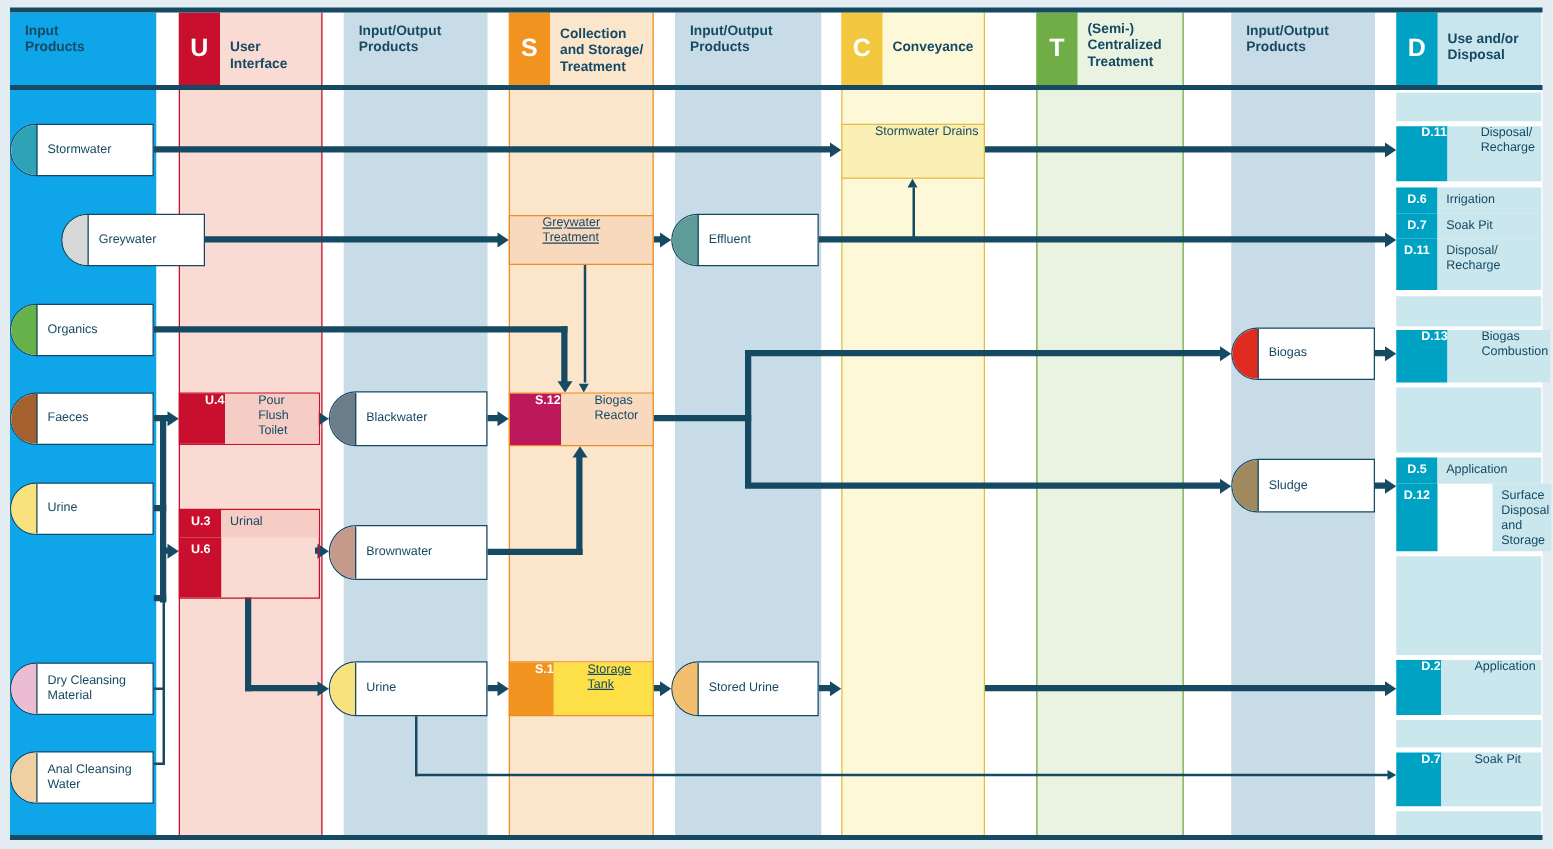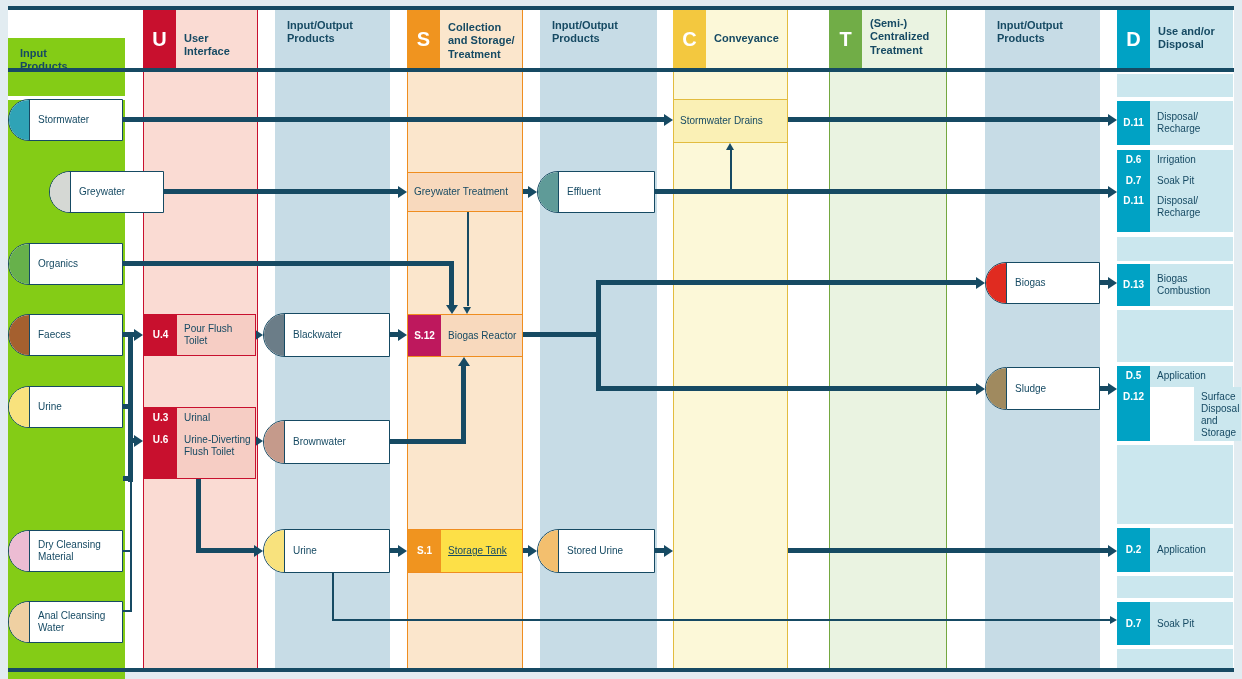--- a/index.html
+++ b/index.html
@@ -2,21 +2,21 @@
 <html><head>
 <meta charset="utf-8">
 <style>
   *{margin:0;padding:0;box-sizing:border-box;}
   html,body{background:#e2ecf1;}
   body{font-family:"Liberation Sans",sans-serif;color:#164a63;}
   #stage{position:relative;width:1242px;height:679px;background:#e2ecf1;overflow:hidden;}
   .inner{position:absolute;left:8px;top:10px;width:1226px;height:658px;background:#ffffff;}
   .rule{position:absolute;left:8px;width:1226px;height:4px;background:#164a63;}
   .band{position:absolute;top:72px;height:596px;}
-  .b-input{background:#84cc16;margin-top:28px;}
+  .b-input{background:#0ea5e9;}
   .b-blue{background:#c7dce6;}
   .b-pink{background:#fadbd3;border-left:1px solid #c8102e;border-right:1px solid #c8102e;}
   .b-orange{background:#fbe6cc;border-left:1px solid #ef8d1f;border-right:1px solid #ef8d1f;}
   .b-yellow{background:#fcf8d8;border-left:1px solid #e2bc3f;border-right:1px solid #e2bc3f;}
   .b-green{background:#eaf3e1;border-left:1px solid #74a840;border-right:1px solid #74a840;}
   .hcell{position:absolute;top:10px;height:58px;font-weight:bold;font-size:11px;line-height:1.22;}
   .hcell .hlabel{position:absolute;left:12px;top:9px;}
   .hcell.badged .hlabel{left:41px;top:9px;}
   .hbadge{position:absolute;left:0;top:0;width:33px;height:58px;color:#fff;font-size:20px;font-weight:bold;
           display:flex;align-items:center;justify-content:center;}
@@ -24,21 +24,21 @@
   .pill{position:absolute;background:#fff;border:1.5px solid #164a63;border-radius:22px 0 0 22px;
         overflow:hidden;font-size:10px;line-height:1.2;display:flex;align-items:center;}
   .cap{position:absolute;left:0;top:0;bottom:0;width:21px;border-right:1.2px solid #164a63;}
   .plabel{position:relative;padding-left:29px;padding-right:2px;}
   
   .proc{position:absolute;display:flex;flex-direction:column;font-size:10px;line-height:1.2;}
   .prow{display:flex;flex:1;}
   .code{flex:0 0 33px;color:#fff;font-weight:bold;display:flex;justify-content:center;}
   .code.dark{color:#164a63;}
   .lbl{flex:1;display:flex;}
-  .vcent .code,.vcent .lbl{align-items:center;}
+  .vcent .code,.vcent .lbl{padding-left:20px;}
   .vtop .code,.vtop .lbl{align-items:flex-start;padding-top:4px;}
   .lbl span{padding-left:7px;padding-right:2px;display:block;}
   .noc .lbl span{padding-left:6px;}
   
   .hl{position:absolute;height:5px;background:#164a63;}
   .vl{position:absolute;width:5px;background:#164a63;}
   .hl.tn{height:2px;}  .vl.tn{width:2px;}
   .ar{position:absolute;width:0;height:0;border-top:6px solid transparent;border-bottom:6px solid transparent;border-left:9px solid #164a63;}
   .ar.sm{border-top-width:4px;border-bottom-width:4px;border-left-width:7px;}
   .au{position:absolute;width:0;height:0;border-left:6px solid transparent;border-right:6px solid transparent;border-bottom:9px solid #164a63;}
@@ -213,40 +213,37 @@
   </div>
   <div class="proc vtop" style="left:143px;top:407px;width:113px;height:72px;border:1px solid #c8102e;">
     <div class="prow" style="flex:0 0 22px;">
       <div class="code" style="background: rgb(200, 16, 46);">U.3</div>
       <div class="lbl" style="background:#f6cdc4;">
           <span>Urinal</span>
         </div>
     </div>
     <div class="prow">
       <div class="code" style="background: rgb(200, 16, 46);">U.6</div>
-      <div class="lbl" style="background:#f6cdc4;">
-          <span>Urine-Diverting Flush Toilet</span>
-        </div>
     </div>
   </div>
 
   <div class="pill" style="left:263px;top:313px;width:127px;height:44px;">
     <div class="cap" style="background: rgb(107, 125, 136);"></div>
     <div class="plabel">Blackwater</div>
   </div>
   <div class="pill" style="left:263px;top:420px;width:127px;height:44px;">
     <div class="cap" style="background: rgb(197, 154, 139);"></div>
     <div class="plabel">Brownwater</div>
   </div>
   <div class="pill" style="left:263px;top:529px;width:127px;height:44px;">
     <div class="cap" style="background: rgb(248, 226, 125);"></div>
     <div class="plabel">Urine</div>
   </div>
 
-  <div class="proc vcent noc" style="left:407px;top:172px;width:116px;height:40px;border:1.5px solid #ef8d1f;background:#f8d9bd;">
+  <div class="proc vcent noc" style="left:407px;top:172px;width:116px;height:40px;border:1.5px solid #ef8d1f;background:#f8d9bd;text-decoration:underline;">
     <div class="prow">
       <div class="lbl">
           <span>Greywater Treatment</span>
         </div>
     </div>
   </div>
   <div class="proc vcent" style="left:407px;top:314px;width:116px;height:43px;border:1px solid #ef8d1f;">
     <div class="prow">
       <div class="code" style="background: #be185d;">S.12</div>
       <div class="lbl" style="background:#f8d9bd;">

